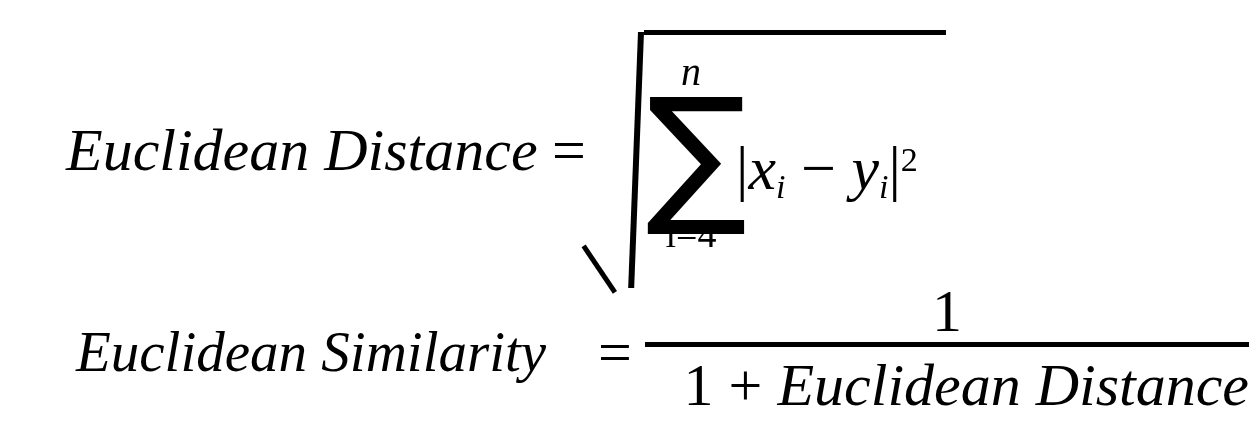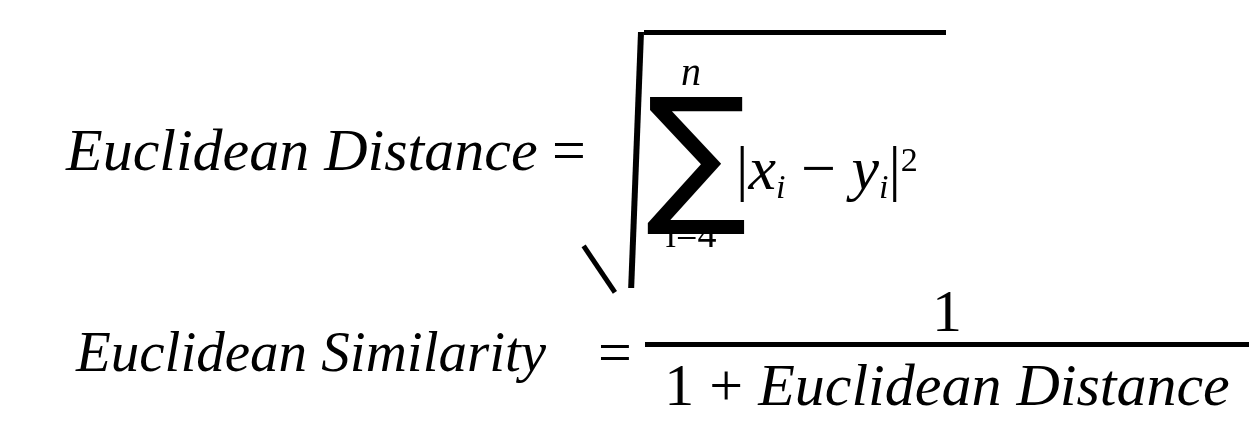--- a/index.html
+++ b/index.html
@@ -190,21 +190,21 @@
     font-style: normal;
     height: 62px;
   }
   .fraction-rule {
     width: 604px;
     height: 5px;
     background: #000000;
     margin: 0;
   }
   .fraction-denominator {
-    text-align: center;
+    text-align: right;
     font-size: 60px;
     line-height: 68px;
     padding-top: 4px;
     white-space: pre;
   }
 </style>
 </head>
 <body>
 
 <div class="formula-sheet">

